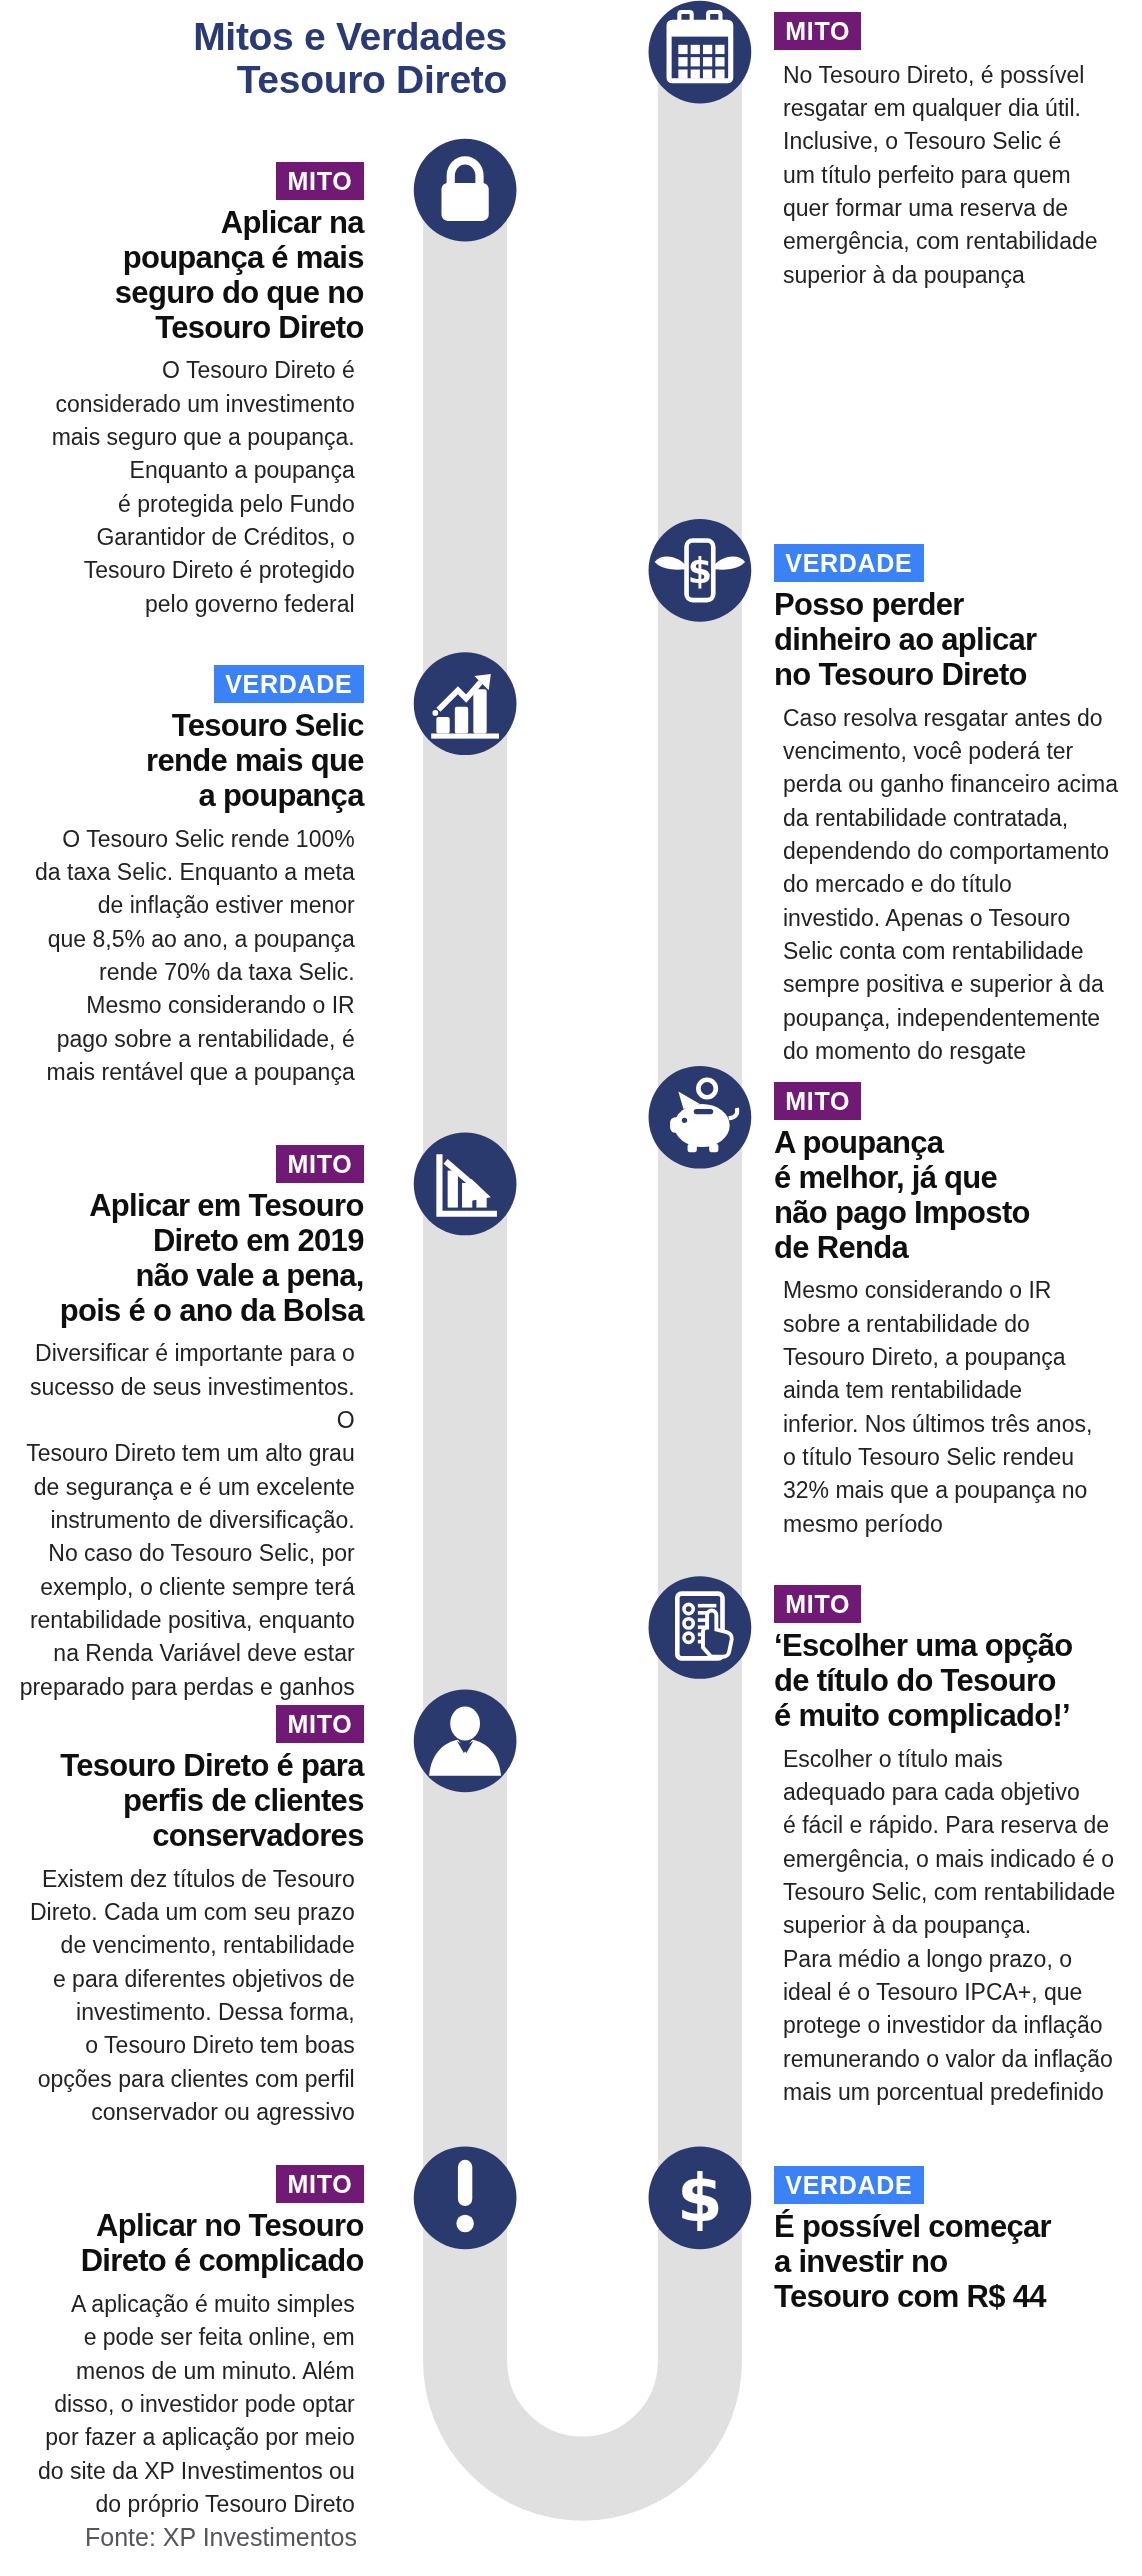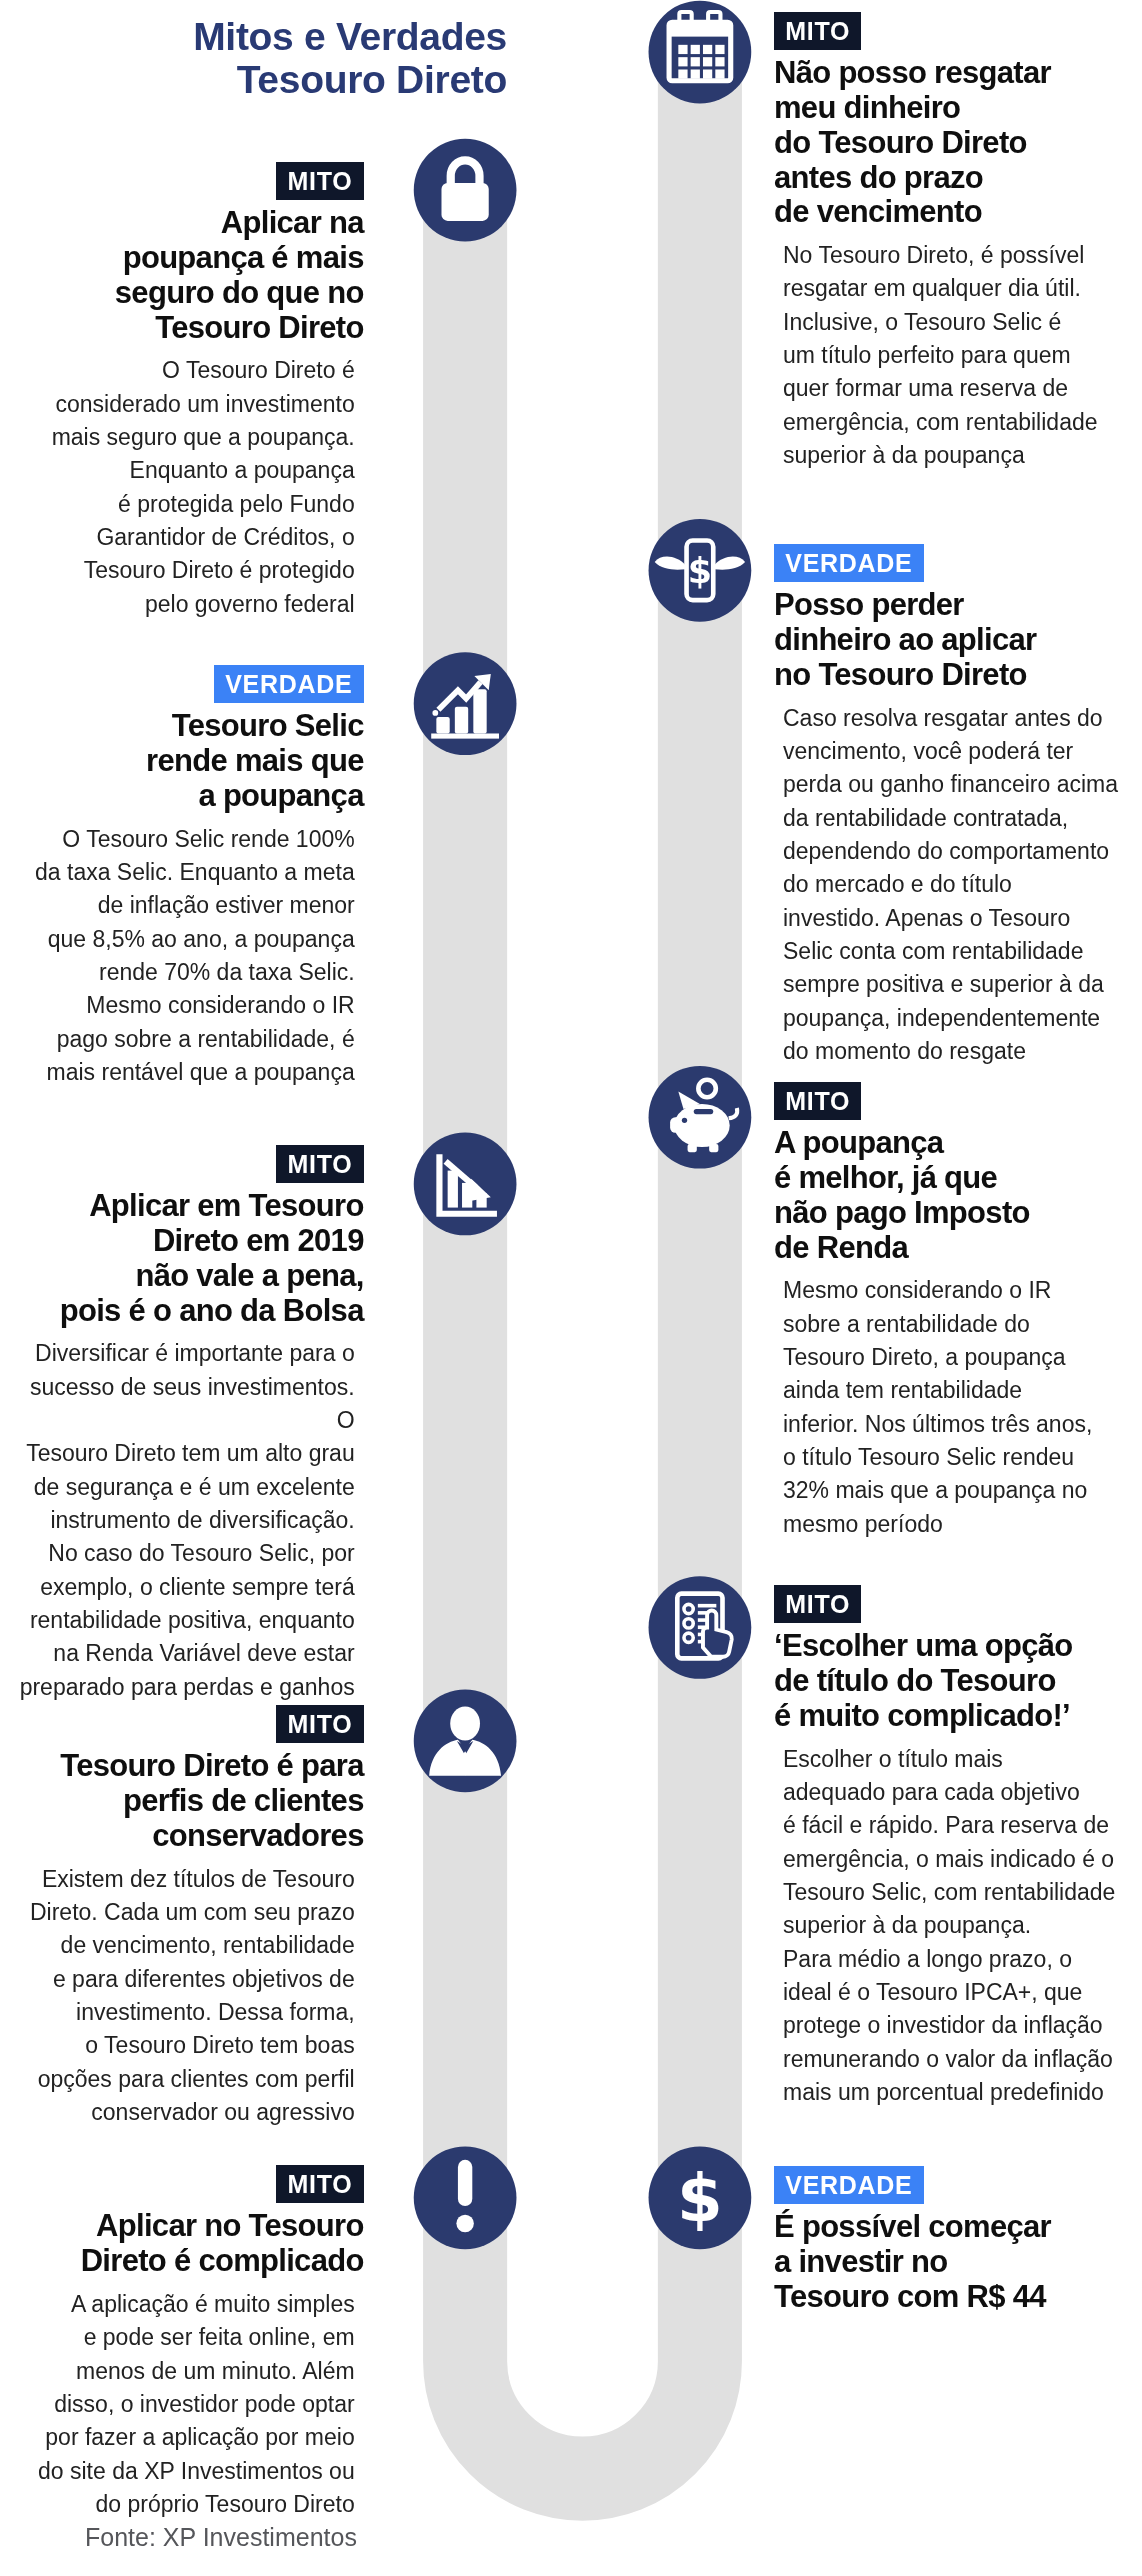--- a/index.html
+++ b/index.html
@@ -13,21 +13,21 @@
     text-align:right;font-size:39px;font-weight:800;color:#293a74;
     line-height:1.1;white-space:pre-line;letter-spacing:-0.3px;
   }
   .block{position:absolute;}
   .block.left{left:6.7px;width:357px;text-align:right;}
   .block.right{left:774px;width:369px;text-align:left;}
   .badge{
     display:inline-block;color:#fff;font-weight:700;font-size:25px;line-height:1;
     padding:6.7px 11.3px 6px;letter-spacing:0.7px;
   }
-  .badge.mito{background:#0f172a;text-align:center;}
+  .badge.mito{background:#701a75;text-align:center;}
   .badge.verdade{background:#3b82f6;}
   .block h2{
     margin:6.7px 0 8.7px;font-size:31px;font-weight:800;color:#0f0f0f;
     line-height:1.12;letter-spacing:-0.7px;white-space:pre-line;
   }
   .block p{
     margin:9px;font-size:23px;font-weight:400;color:#222;
     line-height:1.45;white-space:pre-line;
   }
   .footer{
@@ -221,25 +221,20 @@
 e pode ser feita online, em
 menos de um minuto. Além
 disso, o investidor pode optar
 por fazer a aplicação por meio
 do site da XP Investimentos ou
 do próprio Tesouro Direto</p>
   </section>
 
   <section class="block right" style="top:12px">
     <span class="badge mito">MITO</span>
-    <h2>Não posso resgatar
-meu dinheiro
-do Tesouro Direto
-antes do prazo
-de vencimento</h2>
     <p>No Tesouro Direto, é possível
 resgatar em qualquer dia útil.
 Inclusive, o Tesouro Selic é
 um título perfeito para quem
 quer formar uma reserva de
 emergência, com rentabilidade
 superior à da poupança</p>
   </section>
 
   <section class="block right" style="top:544px">

